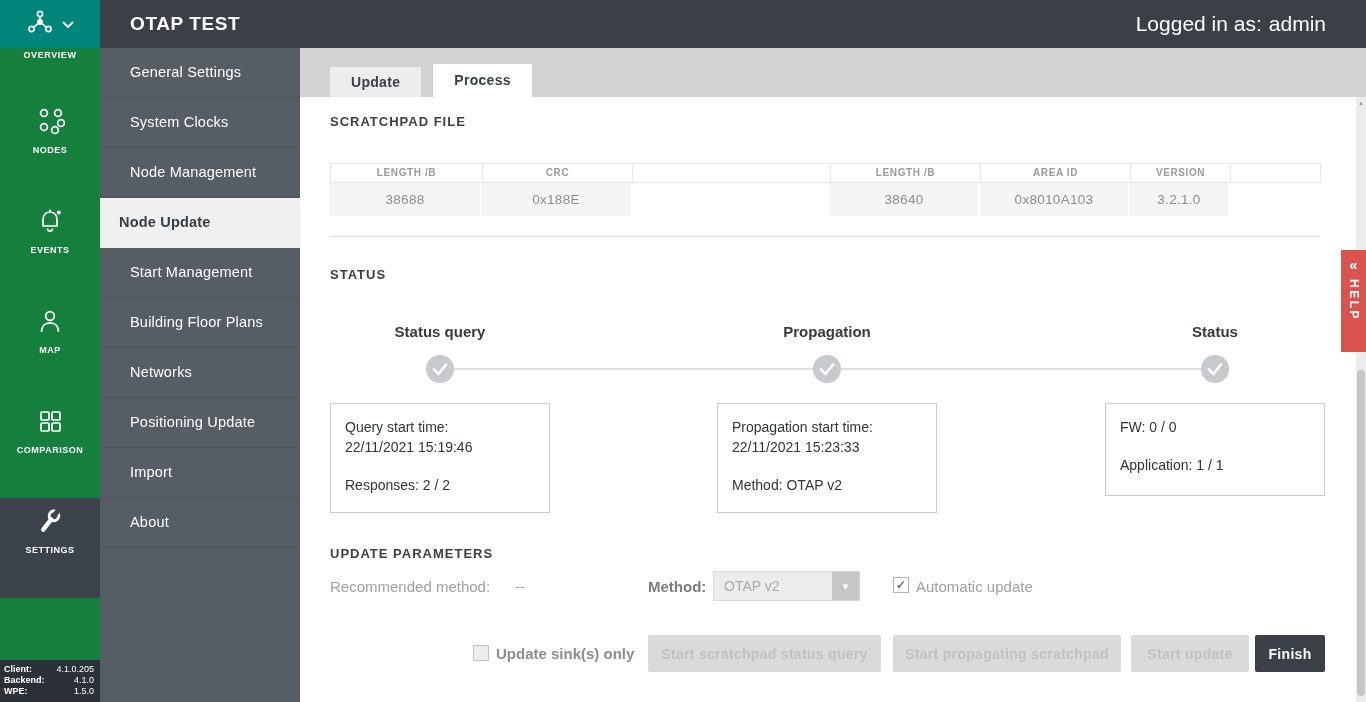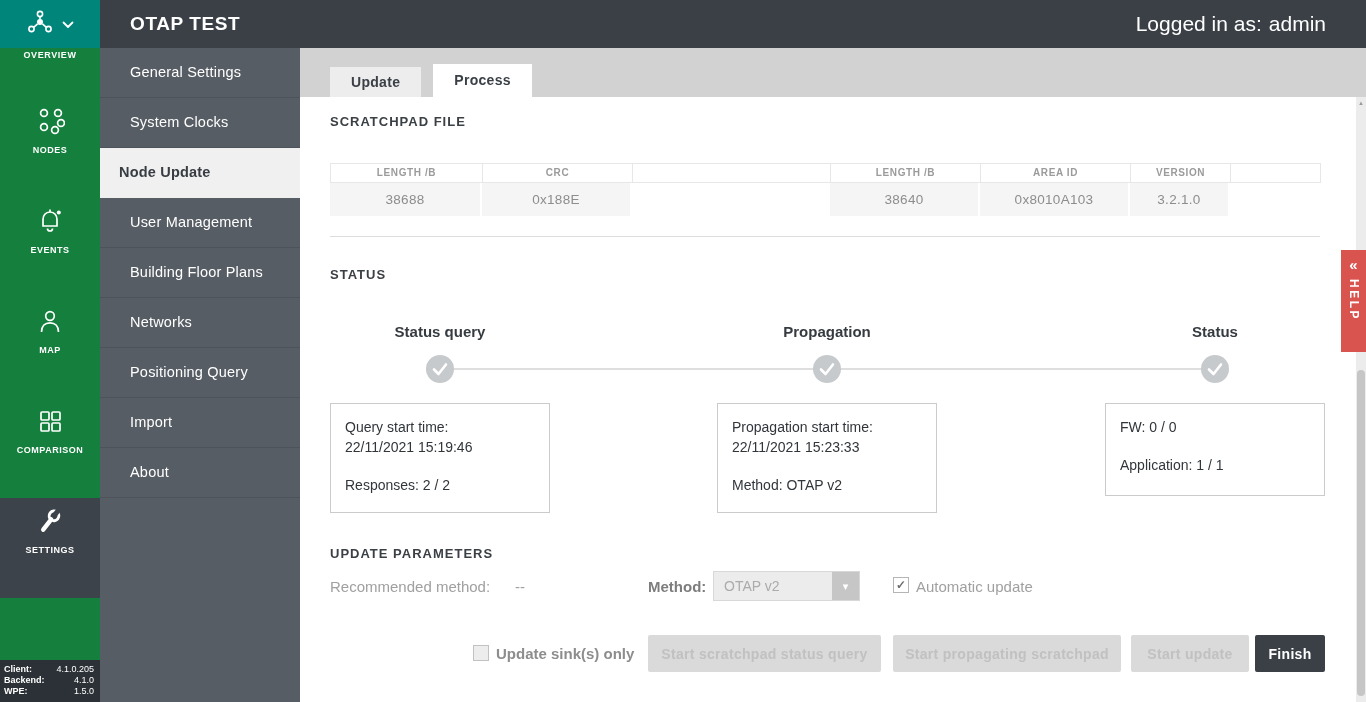--- a/index.html
+++ b/index.html
@@ -201,25 +201,26 @@
       <div class="vrow">
         <span class="vl">WPE:</span>
         <span>1.5.0</span>
       </div>
     </div>
   </div>
 
   <div class="menu">
     <div class="menu-item">General Settings</div>
     <div class="menu-item">System Clocks</div>
+    <div class="menu-item">Node Management</div>
     <div class="menu-item active">Node Update</div>
-    <div class="menu-item">User Management</div>
+    <div class="menu-item">Start Management</div>
     <div class="menu-item">Building Floor Plans</div>
     <div class="menu-item">Networks</div>
-    <div class="menu-item">Positioning Query</div>
+    <div class="menu-item">Positioning Update</div>
     <div class="menu-item">Import</div>
     <div class="menu-item">About</div>
   </div>
 
   <div class="main">
 
     <div class="tabrow">
       <div class="tab">Update</div>
       <div class="tab active">Process</div>
     </div>

